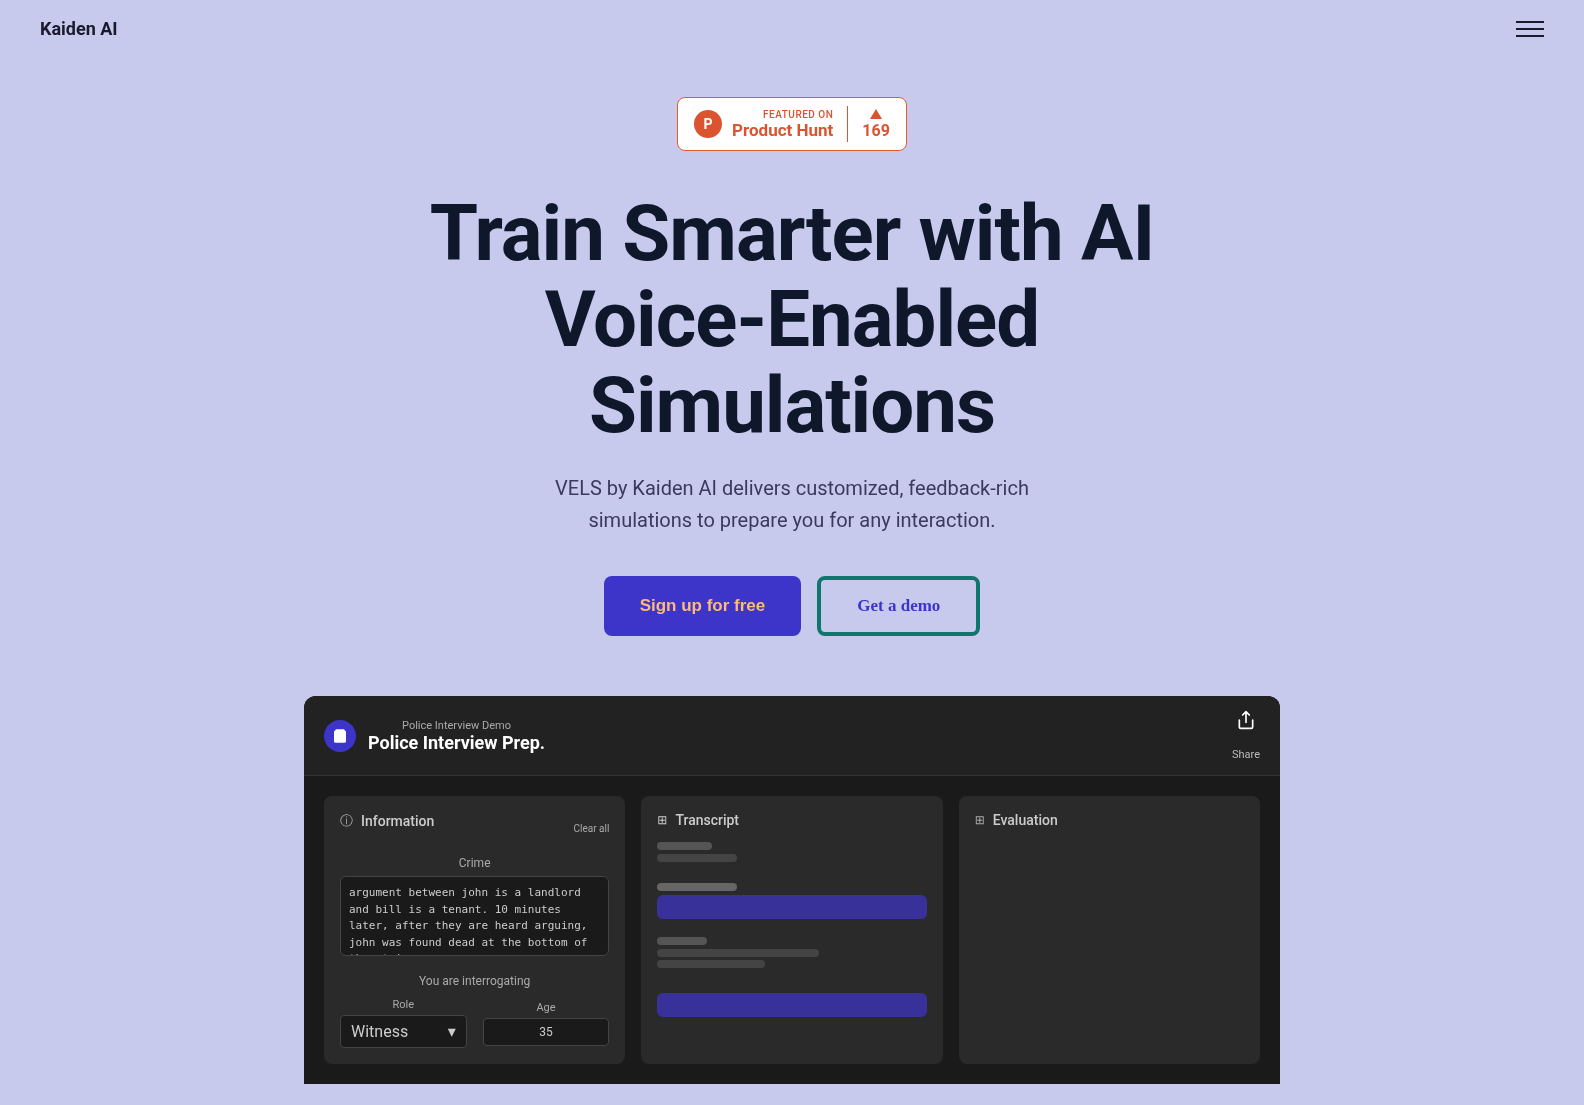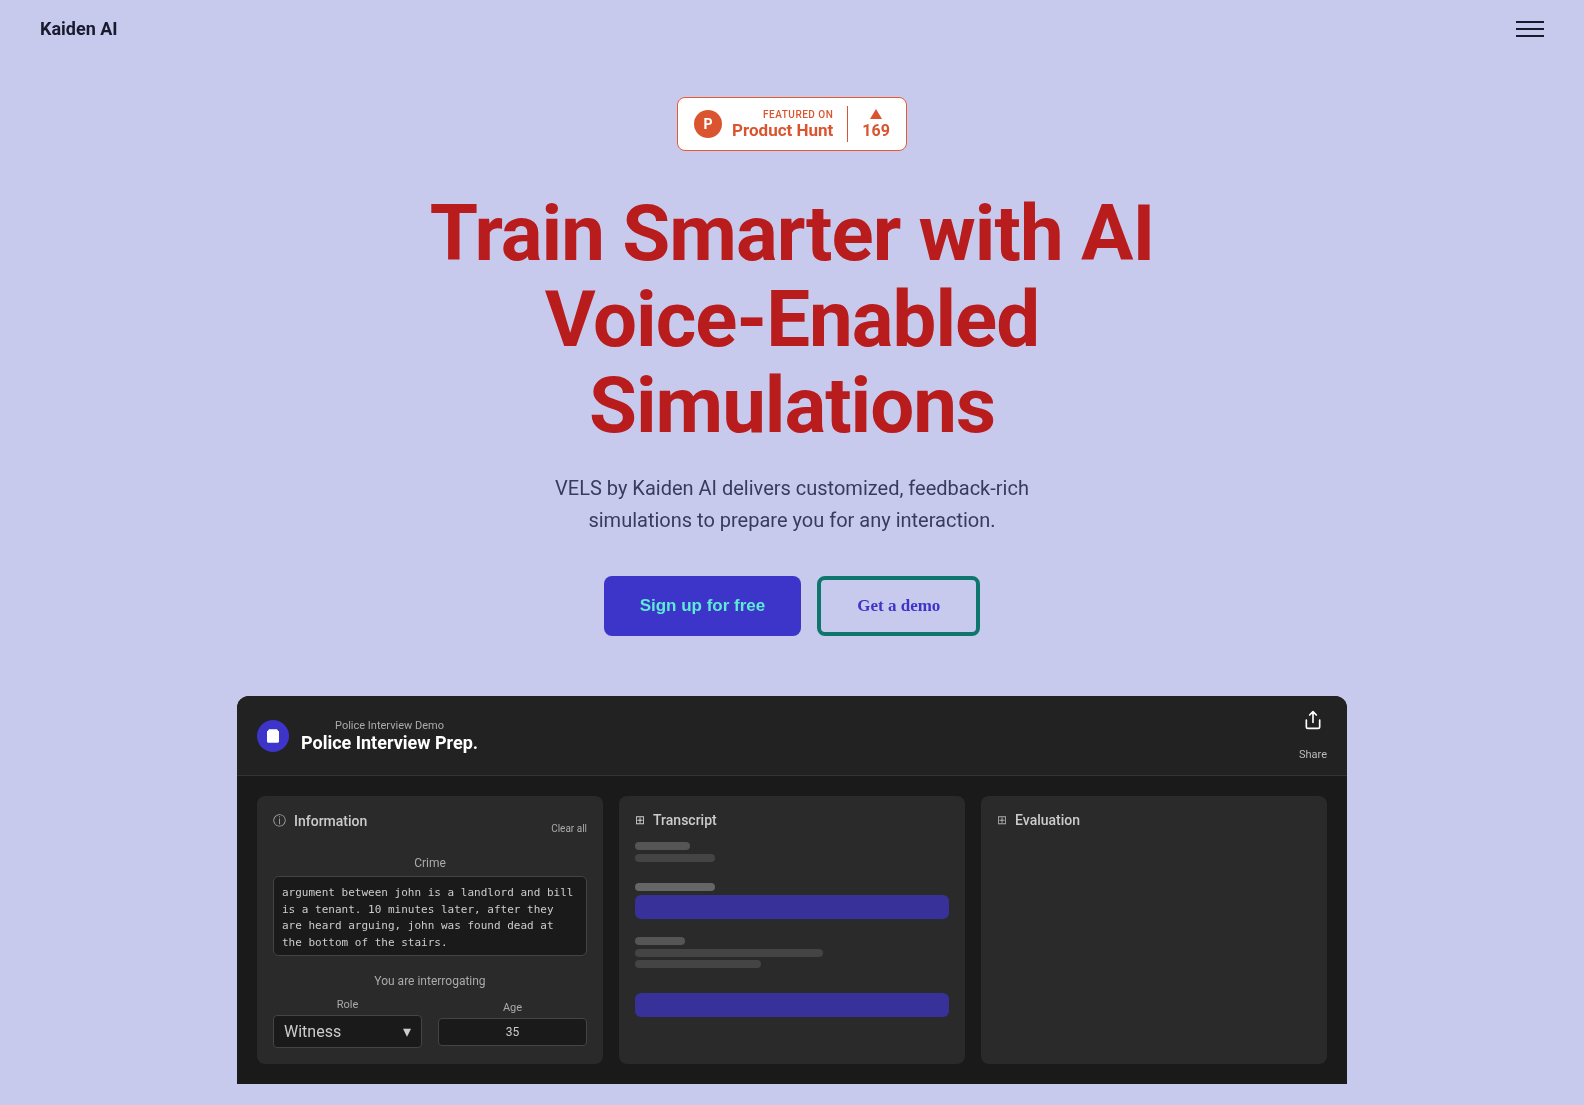--- a/index.html
+++ b/index.html
@@ -125,21 +125,21 @@
     .ph-vote-count {
       font-size: 16px;
       font-weight: 700;
       color: #da552f;
     }
 
     
     .hero-title {
       font-size: 78px;
       font-weight: 700;
-      color: #b91c1c;
+      color: #0f172a;
       line-height: 1.1;
       max-width: 900px;
       margin-bottom: 24px;
       letter-spacing: -1px;
     }
 
     .hero-subtitle {
       font-size: 20px;
       color: #3a3a5e;
       max-width: 560px;
@@ -149,21 +149,21 @@
 
     
     .cta-buttons {
       display: flex;
       gap: 16px;
       margin-bottom: 60px;
     }
 
     .btn-primary {
       background-color: #3d35c9;
-      color: #5eead4;
+      color: #fdba74;
       border: none;
       padding: 16px 36px;
       font-size: 17px;
       font-weight: 600;
       border-radius: 8px;
       cursor: pointer;
     }
 
     .btn-secondary {
       background-color: transparent;
@@ -172,21 +172,21 @@
       padding: 16px 36px;
       font-size: 17px;
       font-weight: 600;
       border-radius: 8px;
       cursor: pointer;
       font-family: Liberation Serif, serif;
     }
 
     
     .demo-container {
-      width: 1110px;
+      width: 976px;
       background-color: #1a1a1a;
       border-radius: 12px 12px 0 0;
       overflow: hidden;
     }
 
     .demo-topbar {
       display: flex;
       align-items: center;
       justify-content: space-between;
       padding: 14px 20px;

